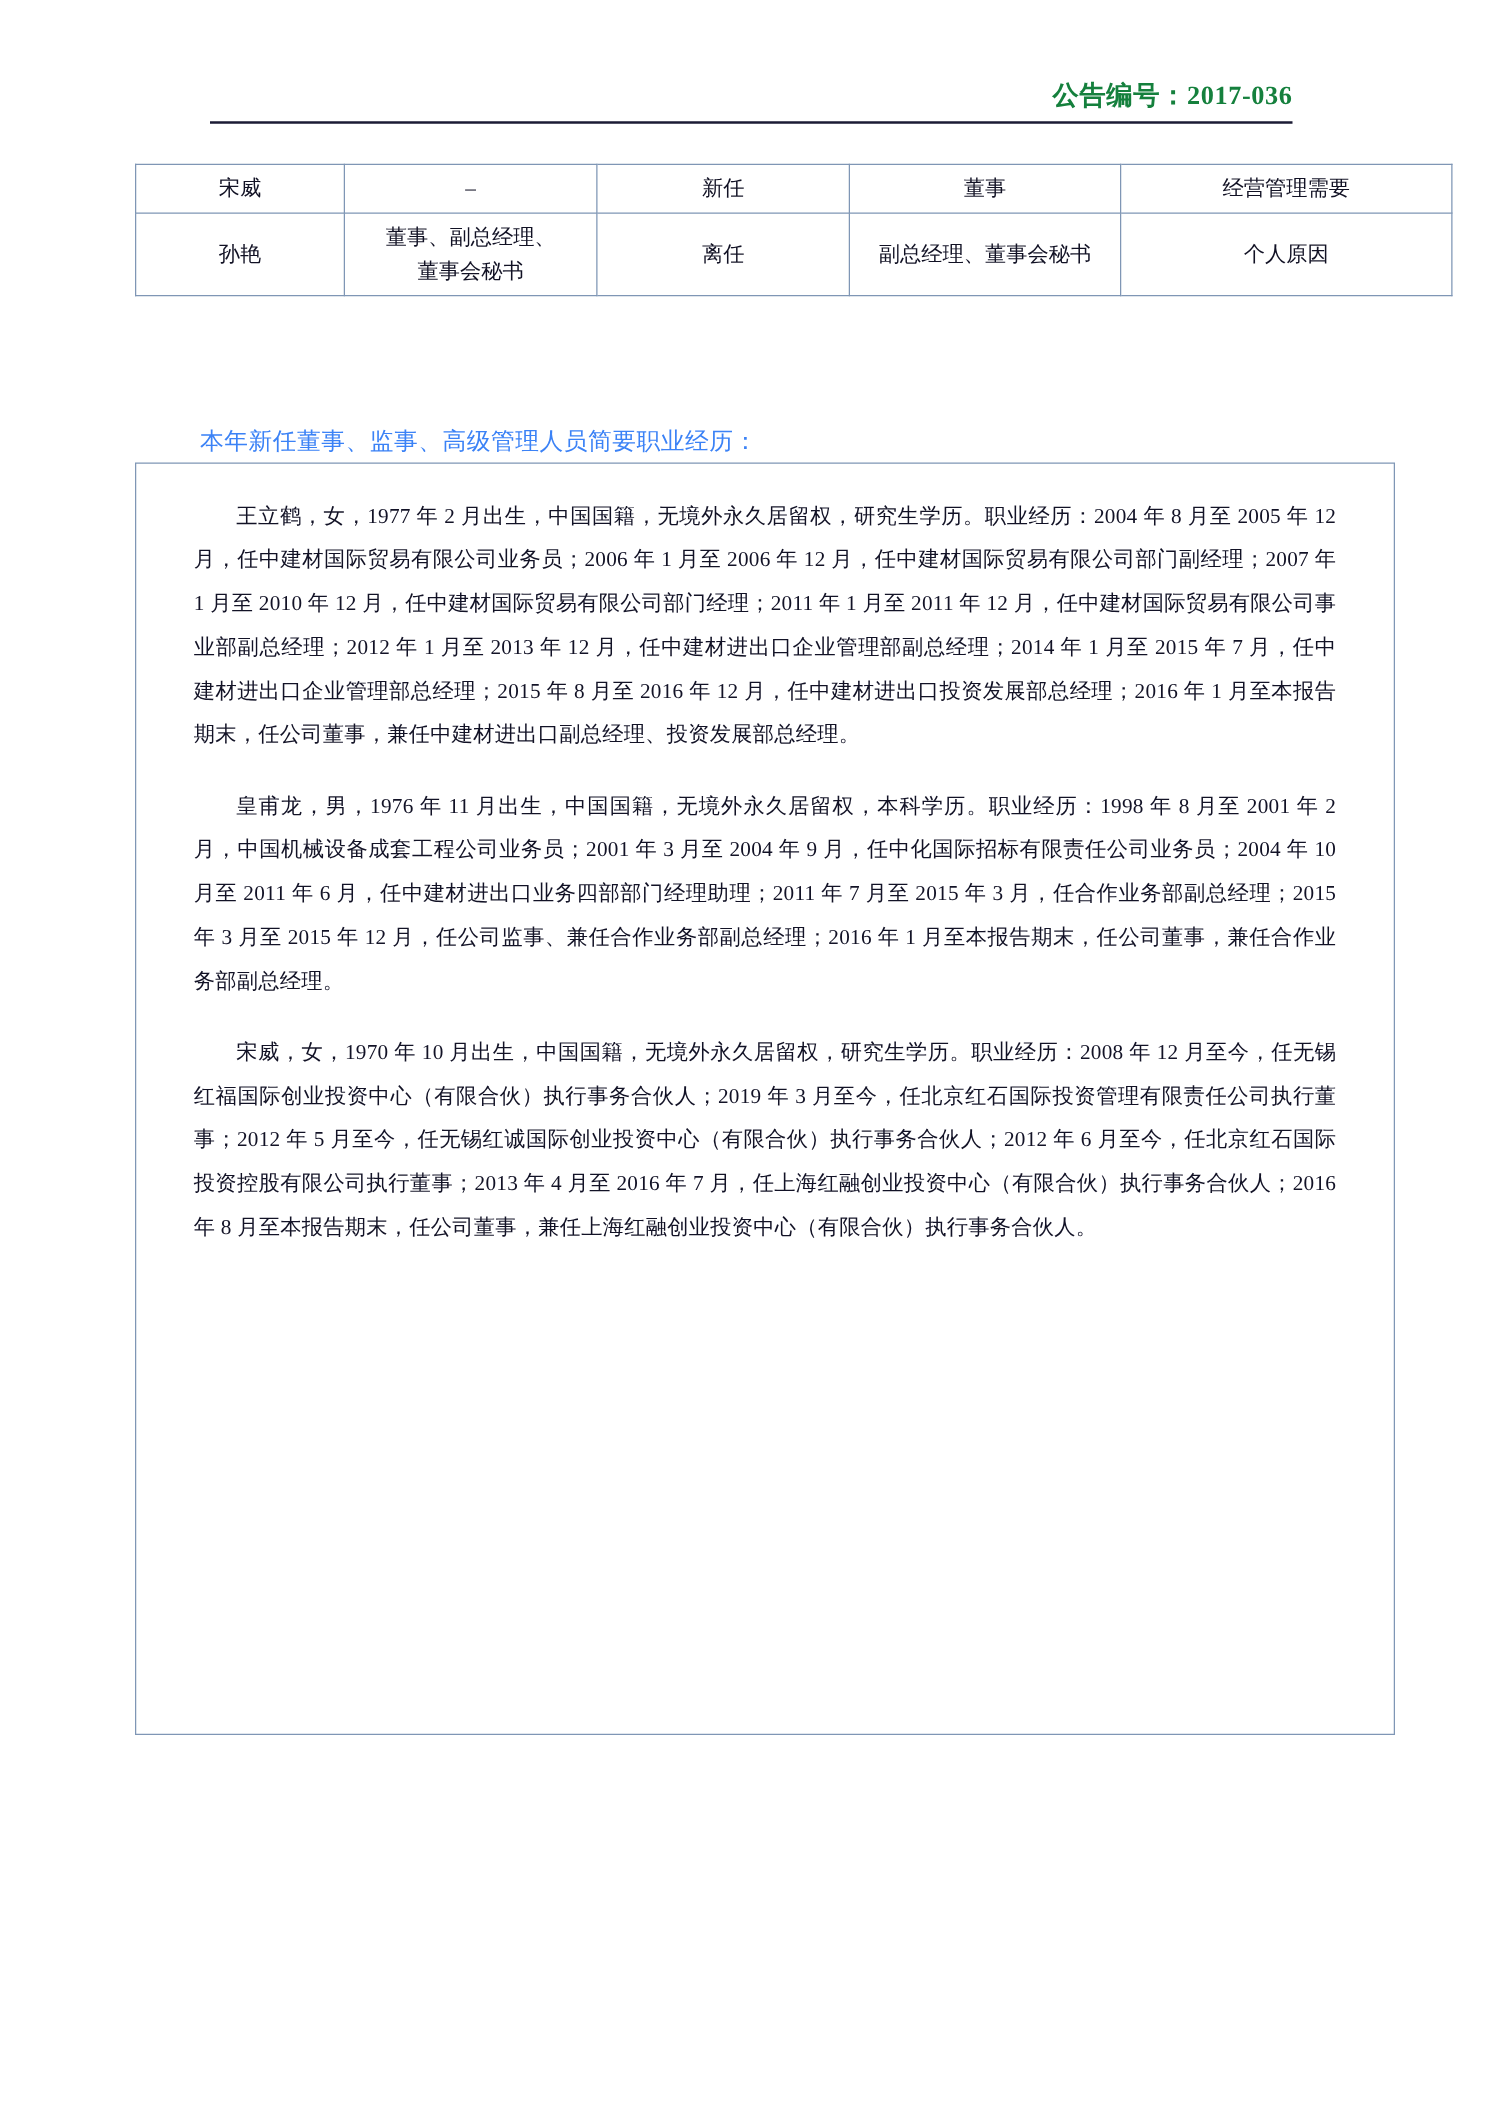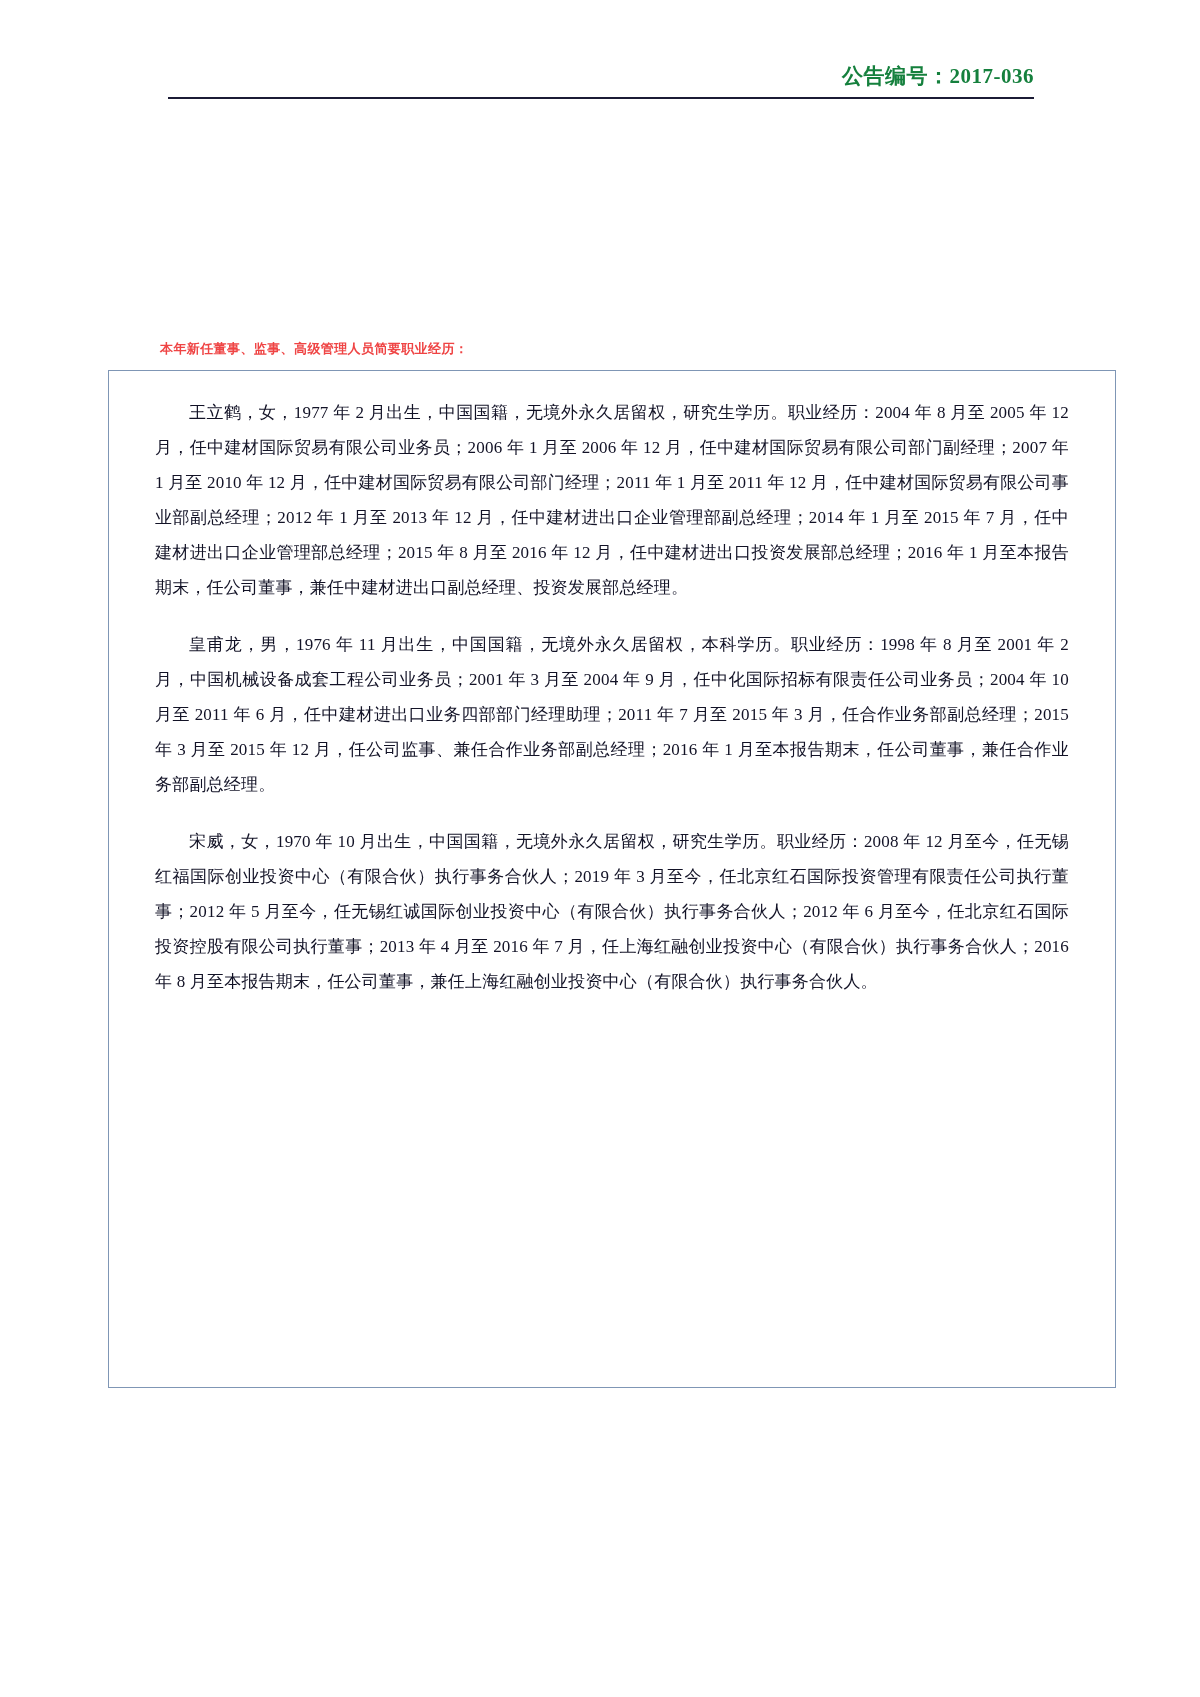--- a/index.html
+++ b/index.html
@@ -68,23 +68,23 @@
   table.roster td.c2 { width: 193px; }
   table.roster td.c3 { width: 193px; }
   table.roster td.c4 { width: 208px; }
   table.roster td.c5 { width: 256px; }
   .two-line { line-height: 1.7; }
   
   .sub-heading {
     position: absolute;
     top: 340px;
     left: 160px;
-    font-size: 13px;
-    font-weight: bold;
-    color: #ef4444;
+    font-size: 19px;
+    font-weight: normal;
+    color: #3b82f6;
     letter-spacing: 0.4px;
   }
   
   .body-box {
     position: absolute;
     top: 370px;
     left: 108px;
     width: 1008px;
     height: 1018px;
     border: 1px solid #7f96b5;
@@ -108,20 +108,37 @@
 <body>
 
 <div class="page">
 
   <div class="header">公告编号：2017-036</div>
   <div class="header-rule"></div>
 
   <div class="table-wrap">
     <table class="roster">
       <tbody>
+        <tr>
+          <td class="c1">宋威</td>
+          <td class="c2">–</td>
+          <td class="c3">新任</td>
+          <td class="c4">董事</td>
+          <td class="c5">经营管理需要</td>
+        </tr>
+        <tr style="height:64px">
+          <td class="c1">孙艳</td>
+          <td class="c2 two-line">
+            <div>董事、副总经理、</div>
+            <div>董事会秘书</div>
+          </td>
+          <td class="c3">离任</td>
+          <td class="c4">副总经理、董事会秘书</td>
+          <td class="c5">个人原因</td>
+        </tr>
       </tbody>
     </table>
   </div>
 
   <div class="sub-heading">本年新任董事、监事、高级管理人员简要职业经历：</div>
 
   <div class="body-box">
     <p class="para">王立鹤，女，1977 年 2 月出生，中国国籍，无境外永久居留权，研究生学历。职业经历：2004 年 8 月至 2005 年 12 月，任中建材国际贸易有限公司业务员；2006 年 1 月至 2006 年 12 月，任中建材国际贸易有限公司部门副经理；2007 年 1 月至 2010 年 12 月，任中建材国际贸易有限公司部门经理；2011 年 1 月至 2011 年 12 月，任中建材国际贸易有限公司事业部副总经理；2012 年 1 月至 2013 年 12 月，任中建材进出口企业管理部副总经理；2014 年 1 月至 2015 年 7 月，任中建材进出口企业管理部总经理；2015 年 8 月至 2016 年 12 月，任中建材进出口投资发展部总经理；2016 年 1 月至本报告期末，任公司董事，兼任中建材进出口副总经理、投资发展部总经理。</p>
     <p class="para">皇甫龙，男，1976 年 11 月出生，中国国籍，无境外永久居留权，本科学历。职业经历：1998 年 8 月至 2001 年 2 月，中国机械设备成套工程公司业务员；2001 年 3 月至 2004 年 9 月，任中化国际招标有限责任公司业务员；2004 年 10 月至 2011 年 6 月，任中建材进出口业务四部部门经理助理；2011 年 7 月至 2015 年 3 月，任合作业务部副总经理；2015 年 3 月至 2015 年 12 月，任公司监事、兼任合作业务部副总经理；2016 年 1 月至本报告期末，任公司董事，兼任合作业务部副总经理。</p>
     <p class="para">宋威，女，1970 年 10 月出生，中国国籍，无境外永久居留权，研究生学历。职业经历：2008 年 12 月至今，任无锡红福国际创业投资中心（有限合伙）执行事务合伙人；2019 年 3 月至今，任北京红石国际投资管理有限责任公司执行董事；2012 年 5 月至今，任无锡红诚国际创业投资中心（有限合伙）执行事务合伙人；2012 年 6 月至今，任北京红石国际投资控股有限公司执行董事；2013 年 4 月至 2016 年 7 月，任上海红融创业投资中心（有限合伙）执行事务合伙人；2016 年 8 月至本报告期末，任公司董事，兼任上海红融创业投资中心（有限合伙）执行事务合伙人。</p>

